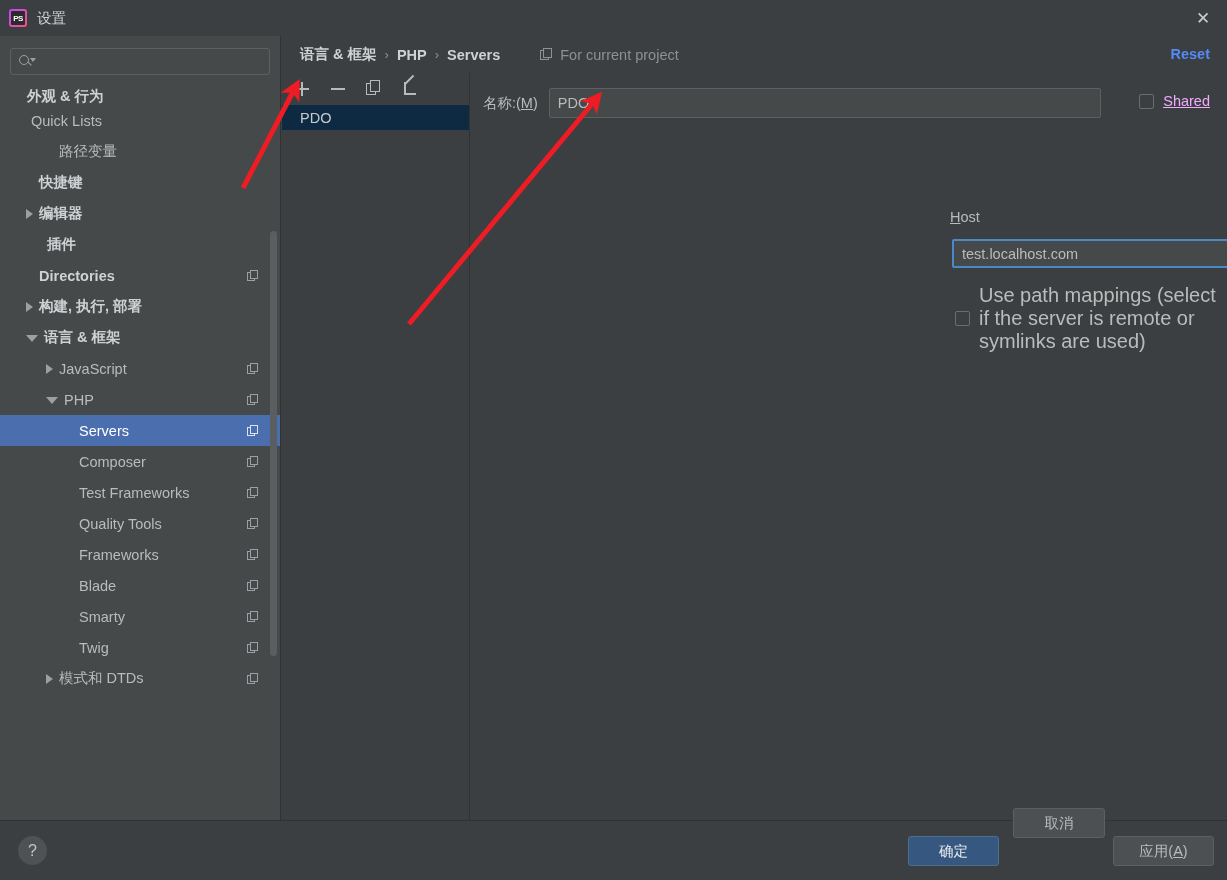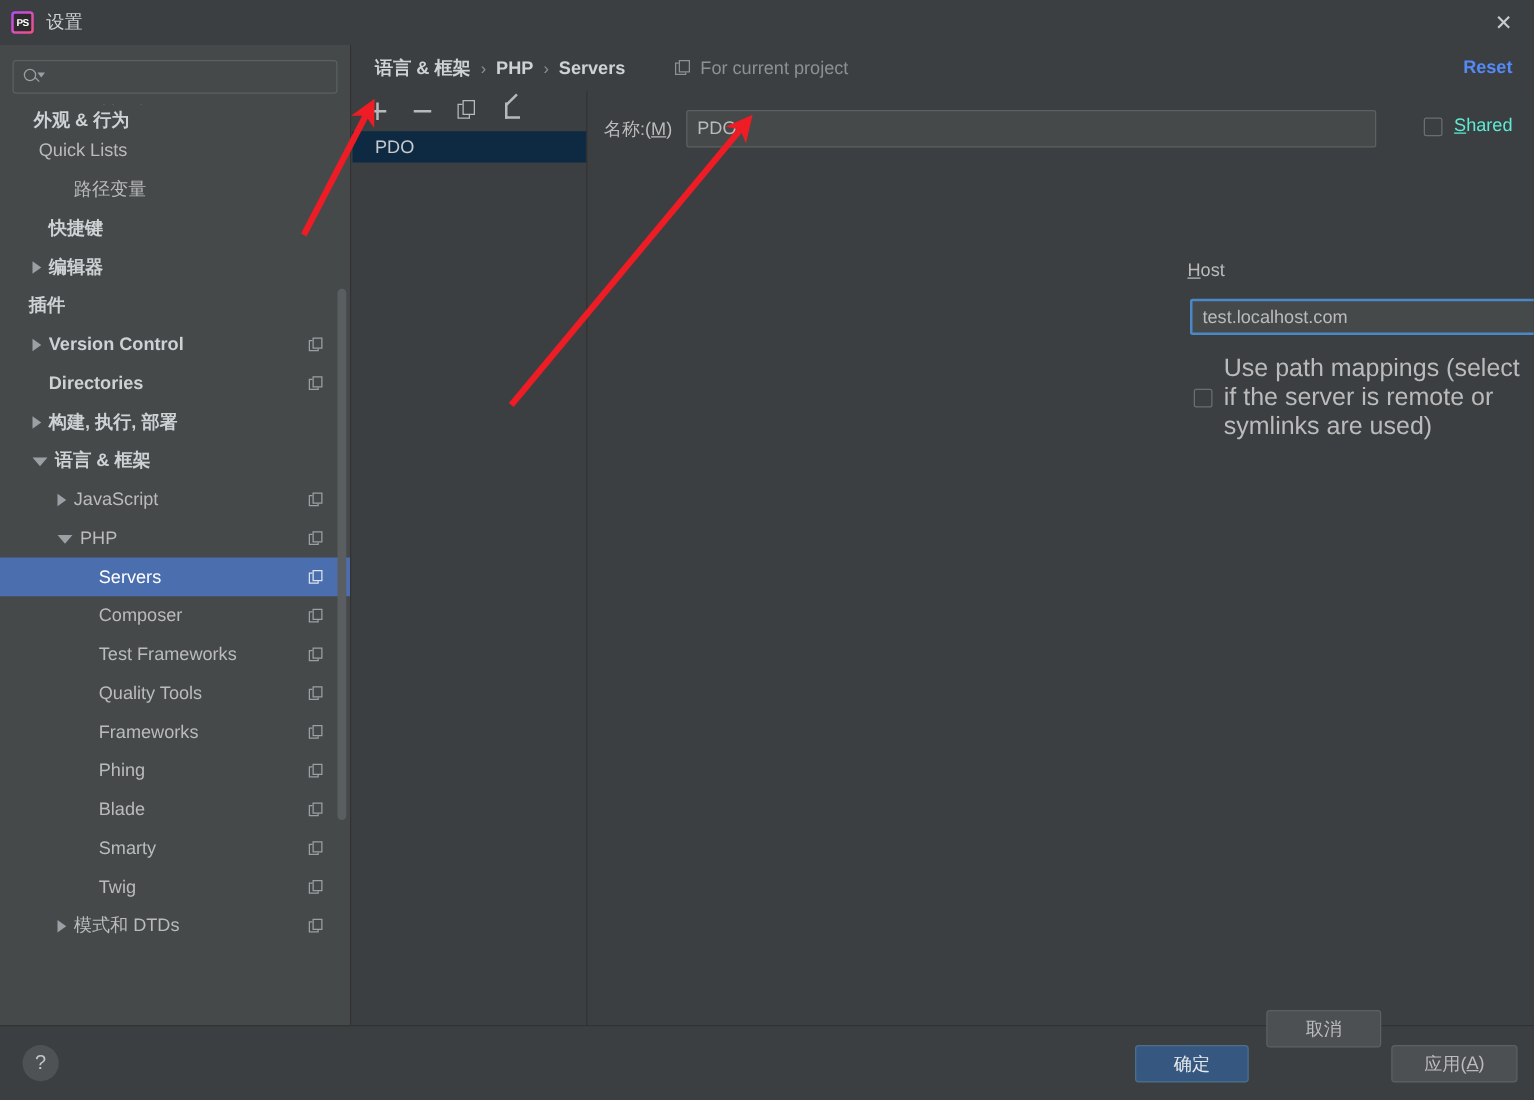--- a/index.html
+++ b/index.html
@@ -226,21 +226,21 @@
   }
   .name-field { margin-left: 11px; width: 552px; }
   .shared-wrap {
     position: absolute; right: 17px; top: 20px;
     display: flex; align-items: center;
   }
   .checkbox {
     width: 15px; height: 15px; border: 1.3px solid #6b6e70; border-radius: 2px;
     background: #3c3f41; flex: none;
   }
-  .shared-lbl { margin-left: 9px; color: #5eead4; font-size: 14.5px; }
+  .shared-lbl { margin-left: 9px; color: #f0abfc; font-size: 14.5px; text-decoration: underline; }
 
   .hdr-host { position: absolute; left: 479px; top: 136px; }
   .hdr-label { color: #bbbbbb; font-size: 14.5px; }
 
   .host-field {
     position: absolute; left: 481px; top: 166px; width: 316px; height: 29px;
     border: 2px solid #4a88c7; background: #45494a;
   }
   .pathmap-row {
     position: absolute; left: 484px; top: 211px;
@@ -315,31 +315,23 @@
           <span>路径变量</span>
         </div>
         <div class="tree-row bold" style="padding-left: 26px;">
           <span class="arrow none"></span>
           <span>快捷键</span>
         </div>
         <div class="tree-row bold" style="padding-left: 26px;">
           <span class="arrow "></span>
           <span>编辑器</span>
         </div>
-        <div class="tree-row bold" style="padding-left: 10px;">
+        <div class="tree-row bold" style="padding-left: 34px;">
           <span class="arrow none"></span>
           <span>插件</span>
-        </div>
-        <div class="tree-row bold" style="padding-left: 26px;">
-          <span class="arrow "></span>
-          <span>Version Control</span>
-          <span class="copy-badge">
-            <i class="b"></i>
-            <i class="a"></i>
-          </span>
         </div>
         <div class="tree-row bold" style="padding-left: 26px;">
           <span class="arrow none"></span>
           <span>Directories</span>
           <span class="copy-badge">
             <i class="b"></i>
             <i class="a"></i>
           </span>
         </div>
         <div class="tree-row bold" style="padding-left: 26px;">
@@ -394,28 +386,20 @@
           <span class="arrow none"></span>
           <span>Quality Tools</span>
           <span class="copy-badge">
             <i class="b"></i>
             <i class="a"></i>
           </span>
         </div>
         <div class="tree-row" style="padding-left: 66px;">
           <span class="arrow none"></span>
           <span>Frameworks</span>
-          <span class="copy-badge">
-            <i class="b"></i>
-            <i class="a"></i>
-          </span>
-        </div>
-        <div class="tree-row" style="padding-left: 66px;">
-          <span class="arrow none"></span>
-          <span>Phing</span>
           <span class="copy-badge">
             <i class="b"></i>
             <i class="a"></i>
           </span>
         </div>
         <div class="tree-row" style="padding-left: 66px;">
           <span class="arrow none"></span>
           <span>Blade</span>
           <span class="copy-badge">
             <i class="b"></i>

